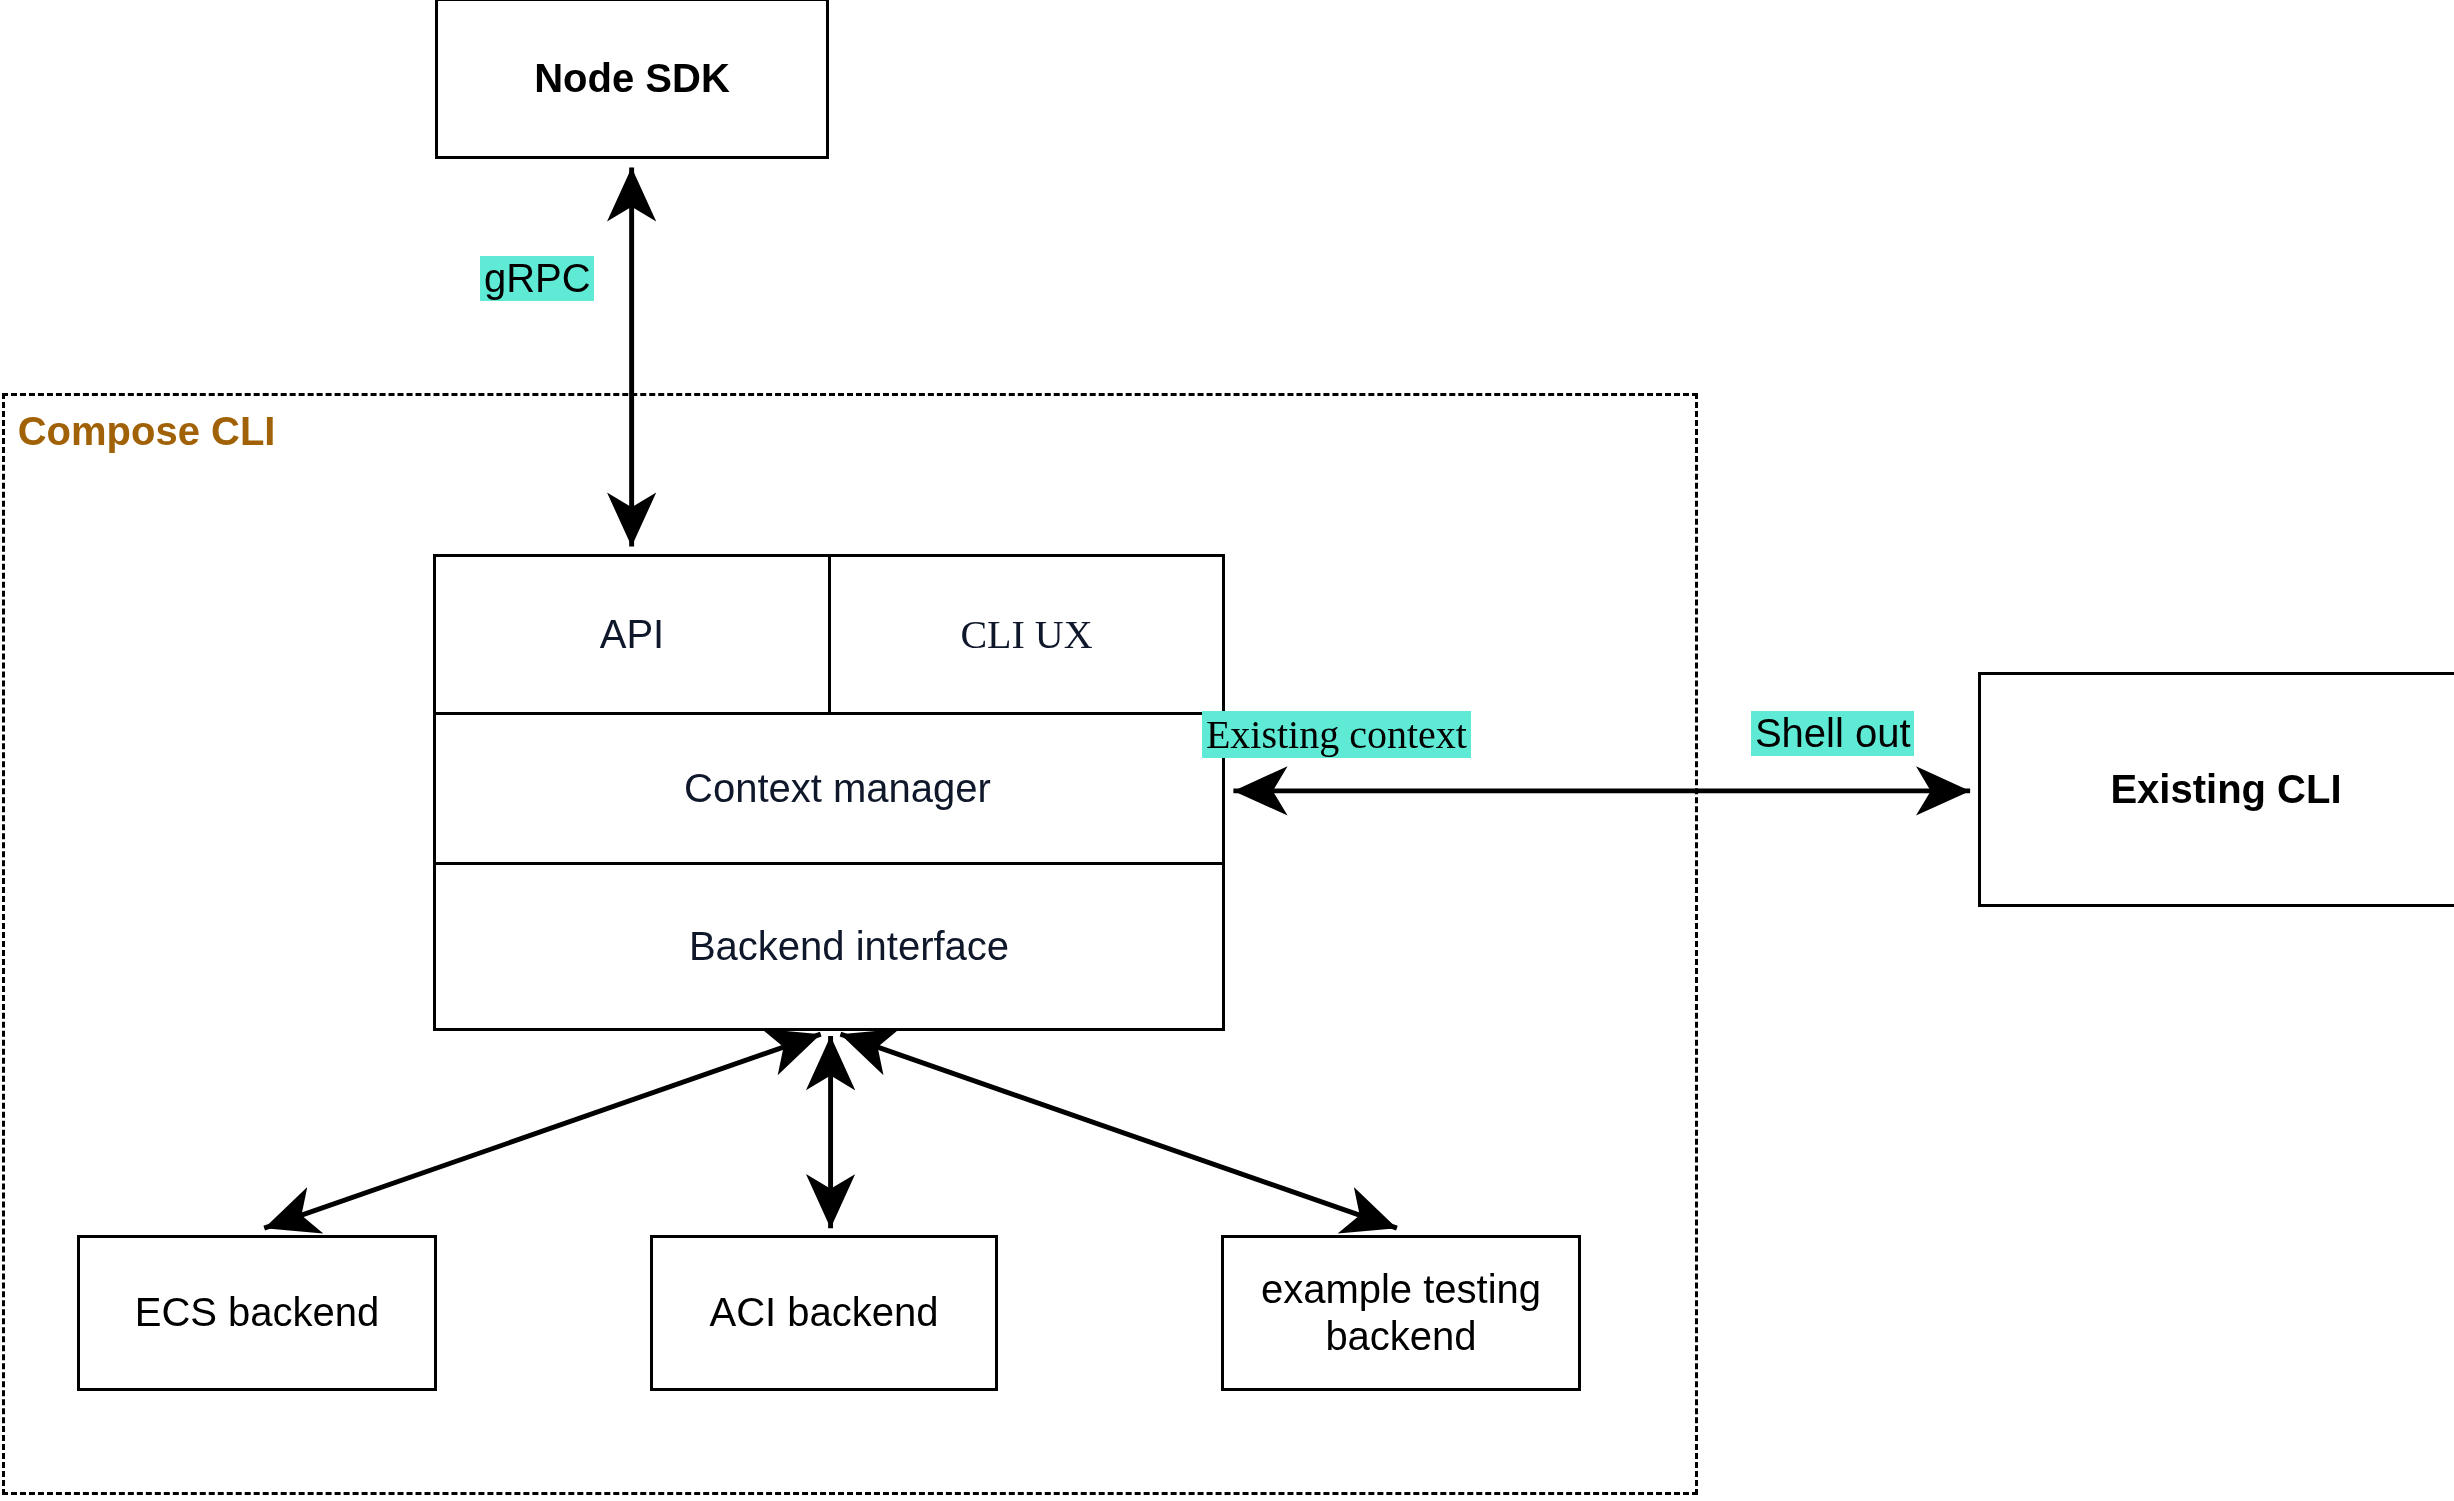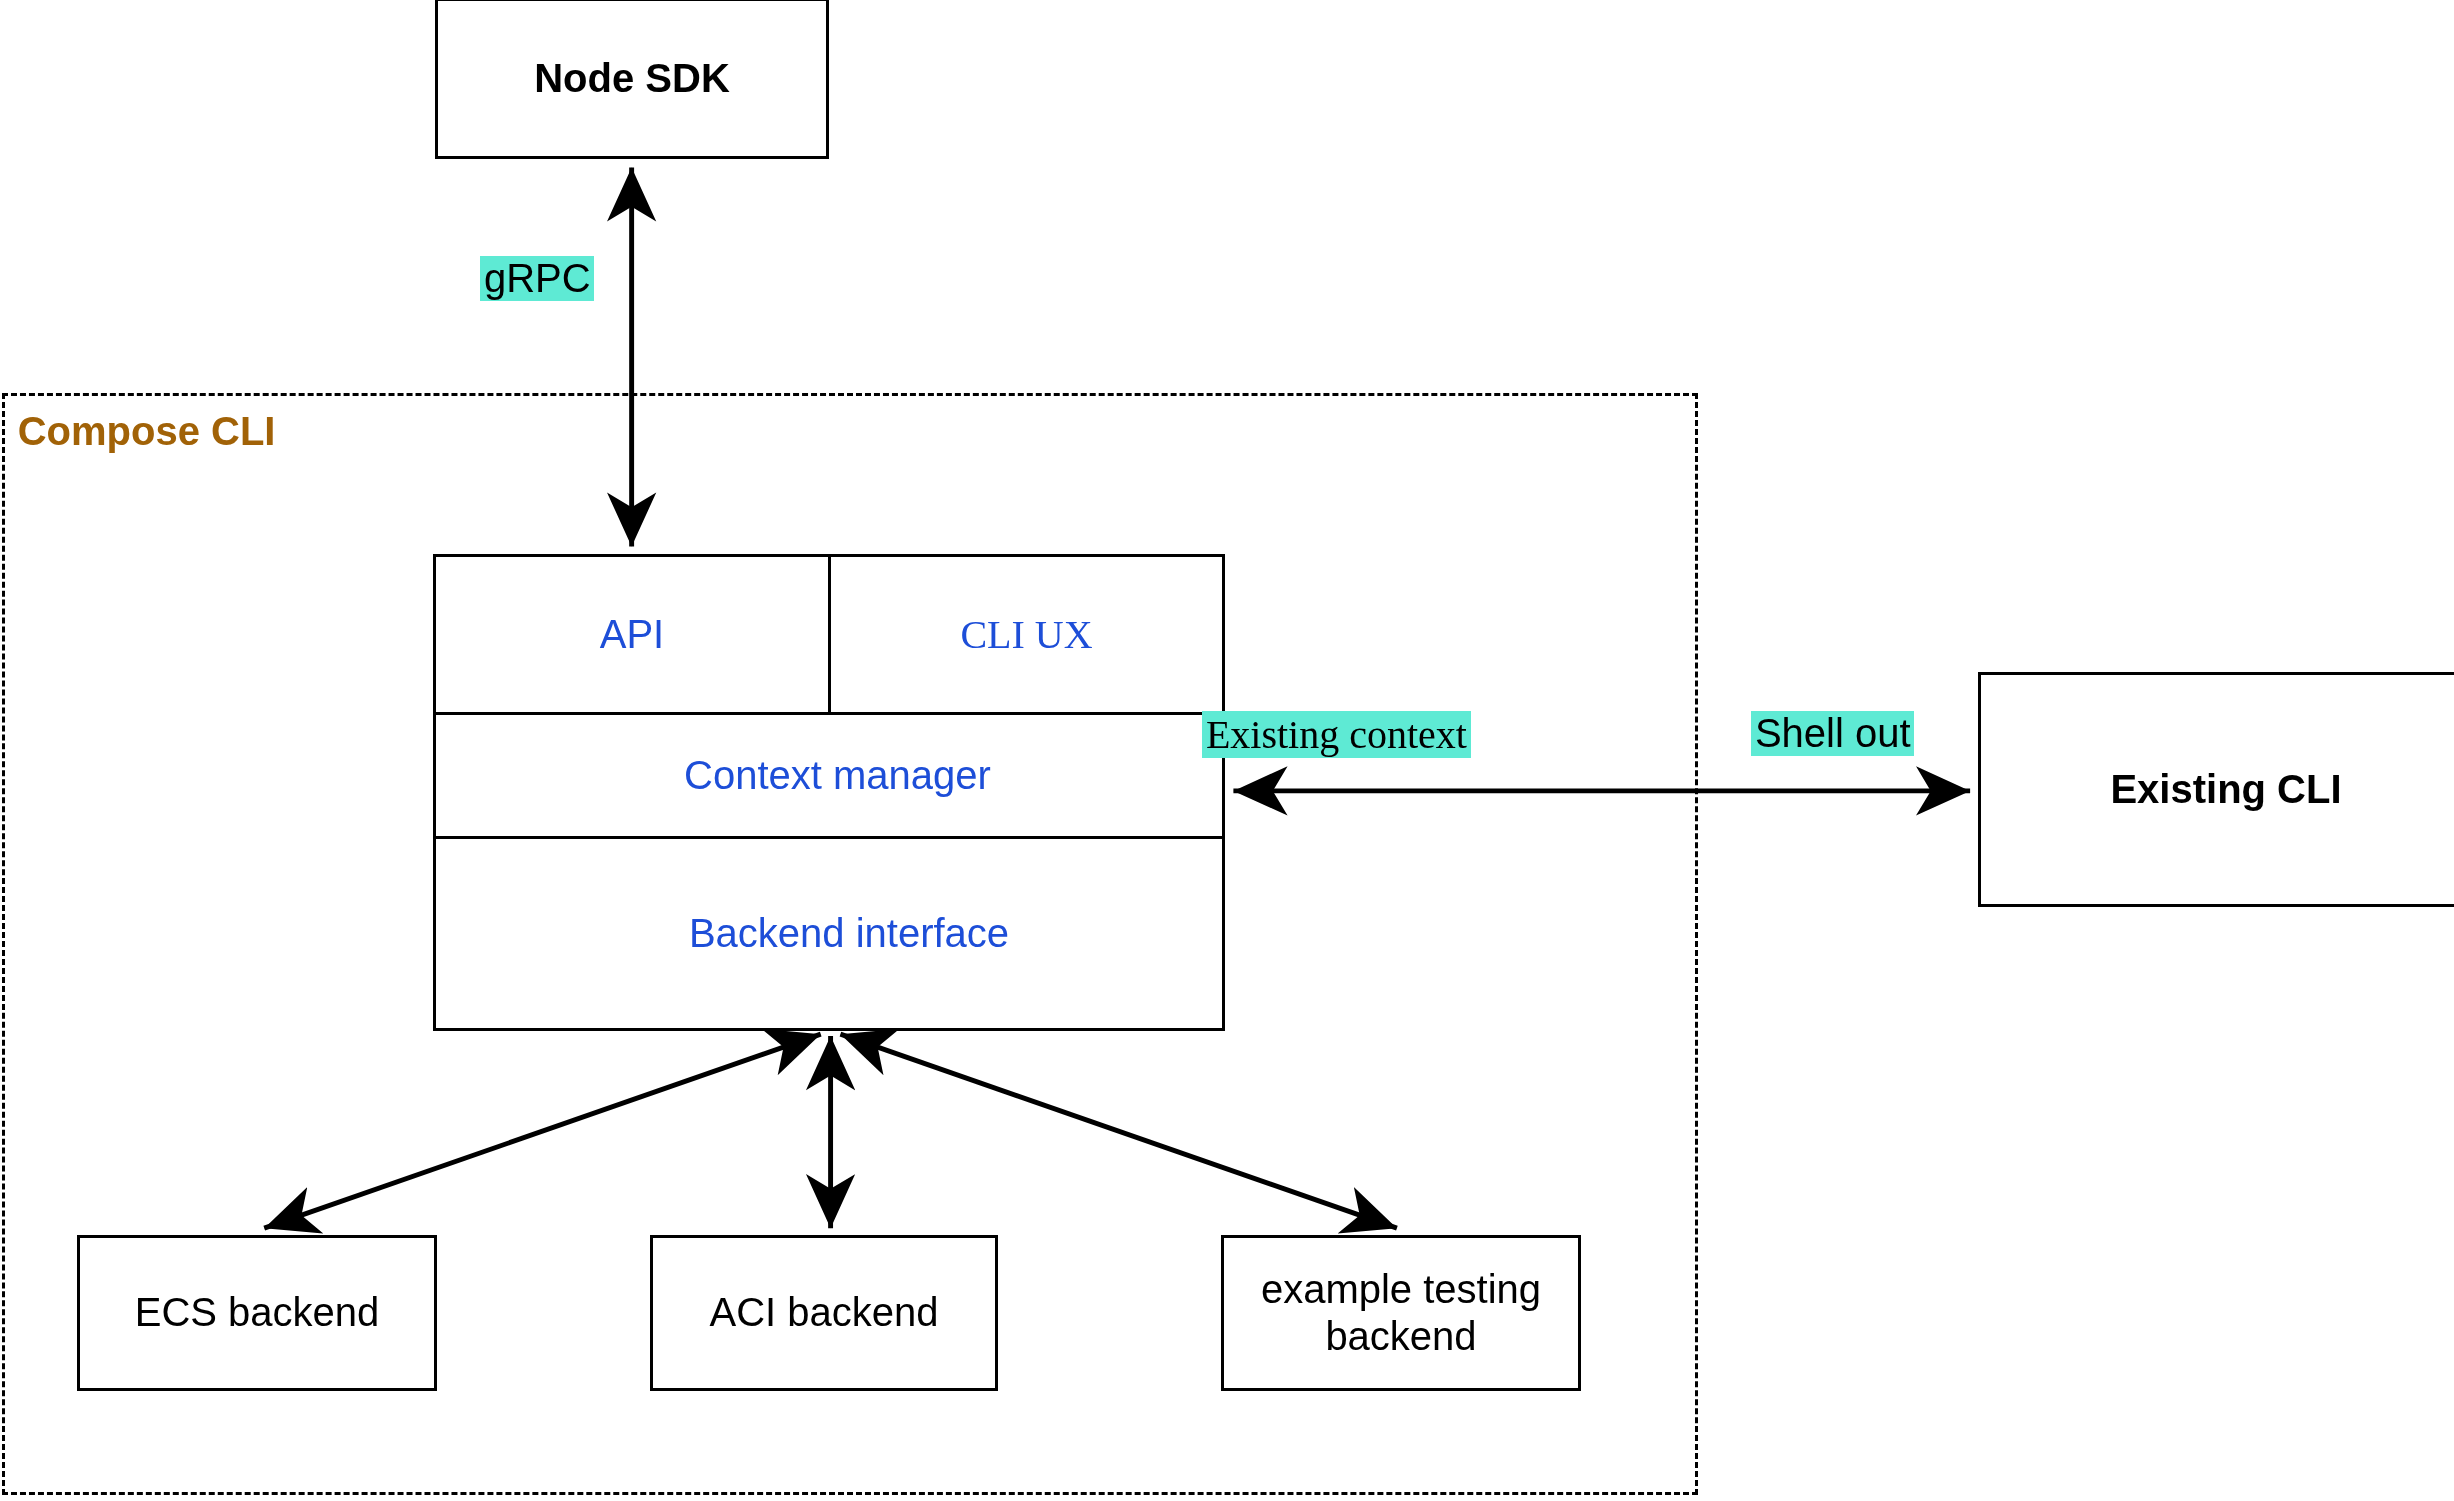--- a/index.html
+++ b/index.html
@@ -69,21 +69,21 @@
   .stack-row + .stack-row {
     border-top: 3.9px solid #000000;
   }
   .stack-cell {
     box-sizing: border-box;
     display: flex;
     align-items: center;
     justify-content: center;
     text-align: center;
     font-size: 40px;
-    color: #1d4ed8;
+    color: #0f172a;
     background: #ffffff;
   }
   .stack-cell + .stack-cell {
     border-left: 3.9px solid #000000;
     font-family: Liberation Serif, serif;
   }
   .edge-label {
     position: absolute;
     font-size: 40px;
     color: #000000;
@@ -139,21 +139,21 @@
 
   <div class="stack" style="left:433px; top:554px; width:792px; height:477px;">
     <div class="stack-row" style="height:155px;">
       <div class="stack-cell" style="width:392px;">
         <span>API</span>
       </div>
       <div class="stack-cell" style="flex:1;">
         <span>CLI UX</span>
       </div>
     </div>
-    <div class="stack-row" style="height:124px;padding-left:17px;">
+    <div class="stack-row" style="height:150px;padding-left:17px;">
       <div class="stack-cell" style="flex:1;">
         <span>Context manager</span>
       </div>
     </div>
     <div class="stack-row" style="flex:1;">
       <div class="stack-cell" style="flex:1;padding-left:40px;">
         <span>Backend interface</span>
       </div>
     </div>
   </div>

